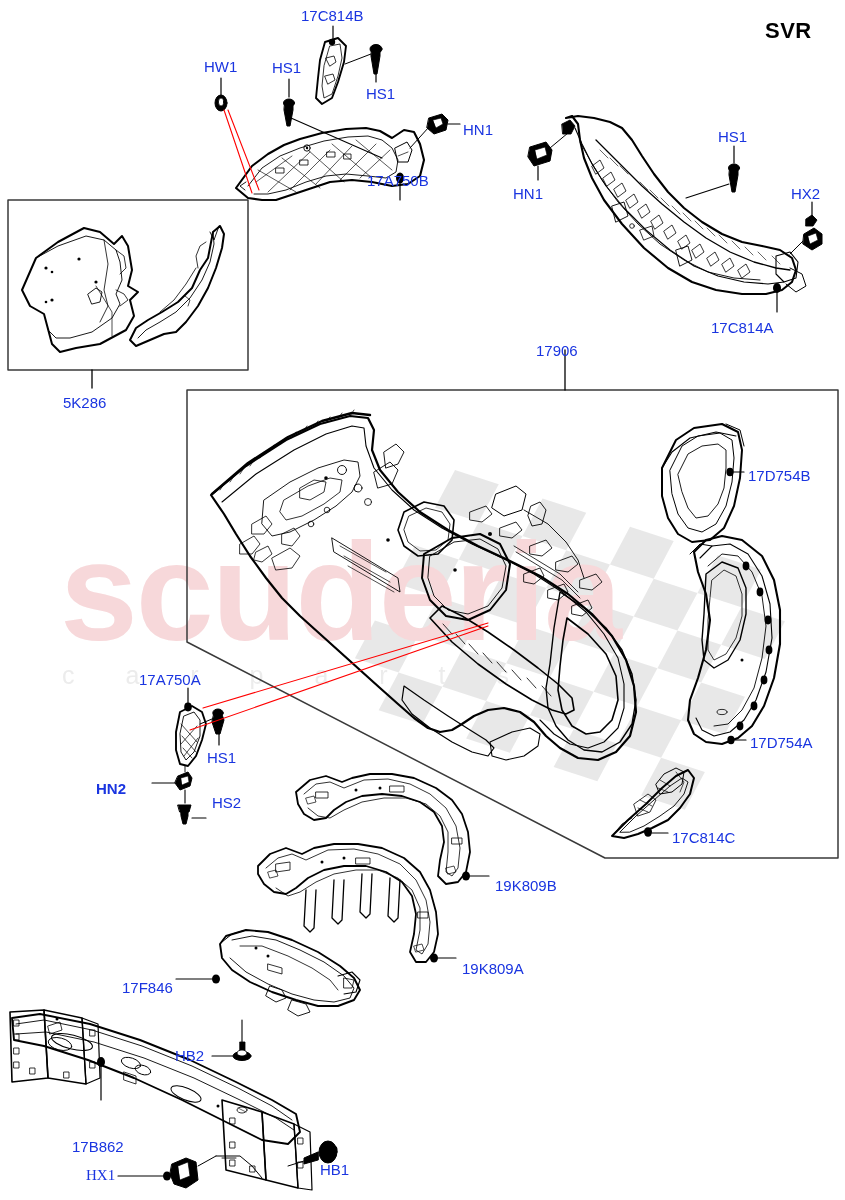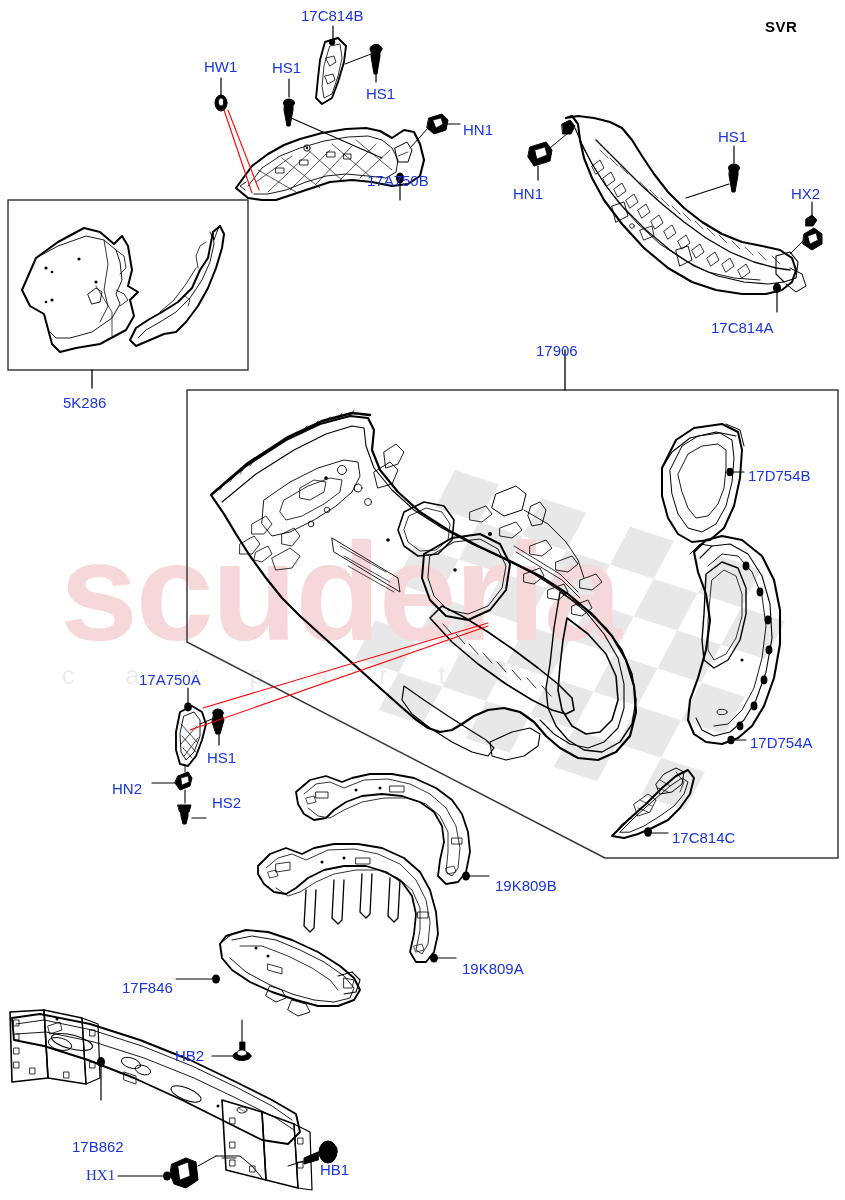--- a/index.html
+++ b/index.html
@@ -43,21 +43,21 @@
     font-weight: 400;
     letter-spacing: 0px;
     white-space: nowrap;
     z-index: 6;
     line-height: 1;
   }
   .title-svr {
     position: absolute;
     color: #000000;
     font-family: "Liberation Sans", sans-serif;
-    font-size: 15px;
+    font-size: 22px;
     font-weight: bold;
     letter-spacing: 0.5px;
     z-index: 7;
     white-space: nowrap;
     text-align: right;
   }
   svg { display: block; overflow: visible; }
 </style>
 </head>
 <body>
@@ -608,21 +608,21 @@
   <div class="lbl" style="left:718px; top:129px;">HS1</div>
   <div class="lbl" style="left:791px; top:186px;">HX2</div>
   <div class="lbl" style="left:513px; top:186px;">HN1</div>
   <div class="lbl" style="left:367px; top:173px;">17A750B</div>
   <div class="lbl" style="left:711px; top:320px;">17C814A</div>
   <div class="lbl" style="left:536px; top:330px;margin-top:13px;">17906</div>
   <div class="lbl" style="left:63px;  top:395px;">5K286</div>
   <div class="lbl" style="left:748px; top:468px;">17D754B</div>
   <div class="lbl" style="left:139px; top:672px;">17A750A</div>
   <div class="lbl" style="left:207px; top:750px;">HS1</div>
-  <div class="lbl" style="left:112px; top:781px;">HN2</div>
+  <div class="lbl" style="left:96px; top:781px;font-weight:bold;">HN2</div>
   <div class="lbl" style="left:212px; top:795px;">HS2</div>
   <div class="lbl" style="left:750px; top:735px;">17D754A</div>
   <div class="lbl" style="left:672px; top:830px;">17C814C</div>
   <div class="lbl" style="left:495px; top:878px;">19K809B</div>
   <div class="lbl" style="left:462px; top:961px;">19K809A</div>
   <div class="lbl" style="left:122px; top:980px;">17F846</div>
   <div class="lbl" style="left:175px; top:1048px;">HB2</div>
   <div class="lbl" style="left:72px;  top:1111px;margin-top:28px;">17B862</div>
   <div class="lbl" style="left:320px; top:1162px;">HB1</div>
   <div class="lbl" style="left:86px;  top:1168px;font-family:Liberation Serif, serif;">HX1</div>

